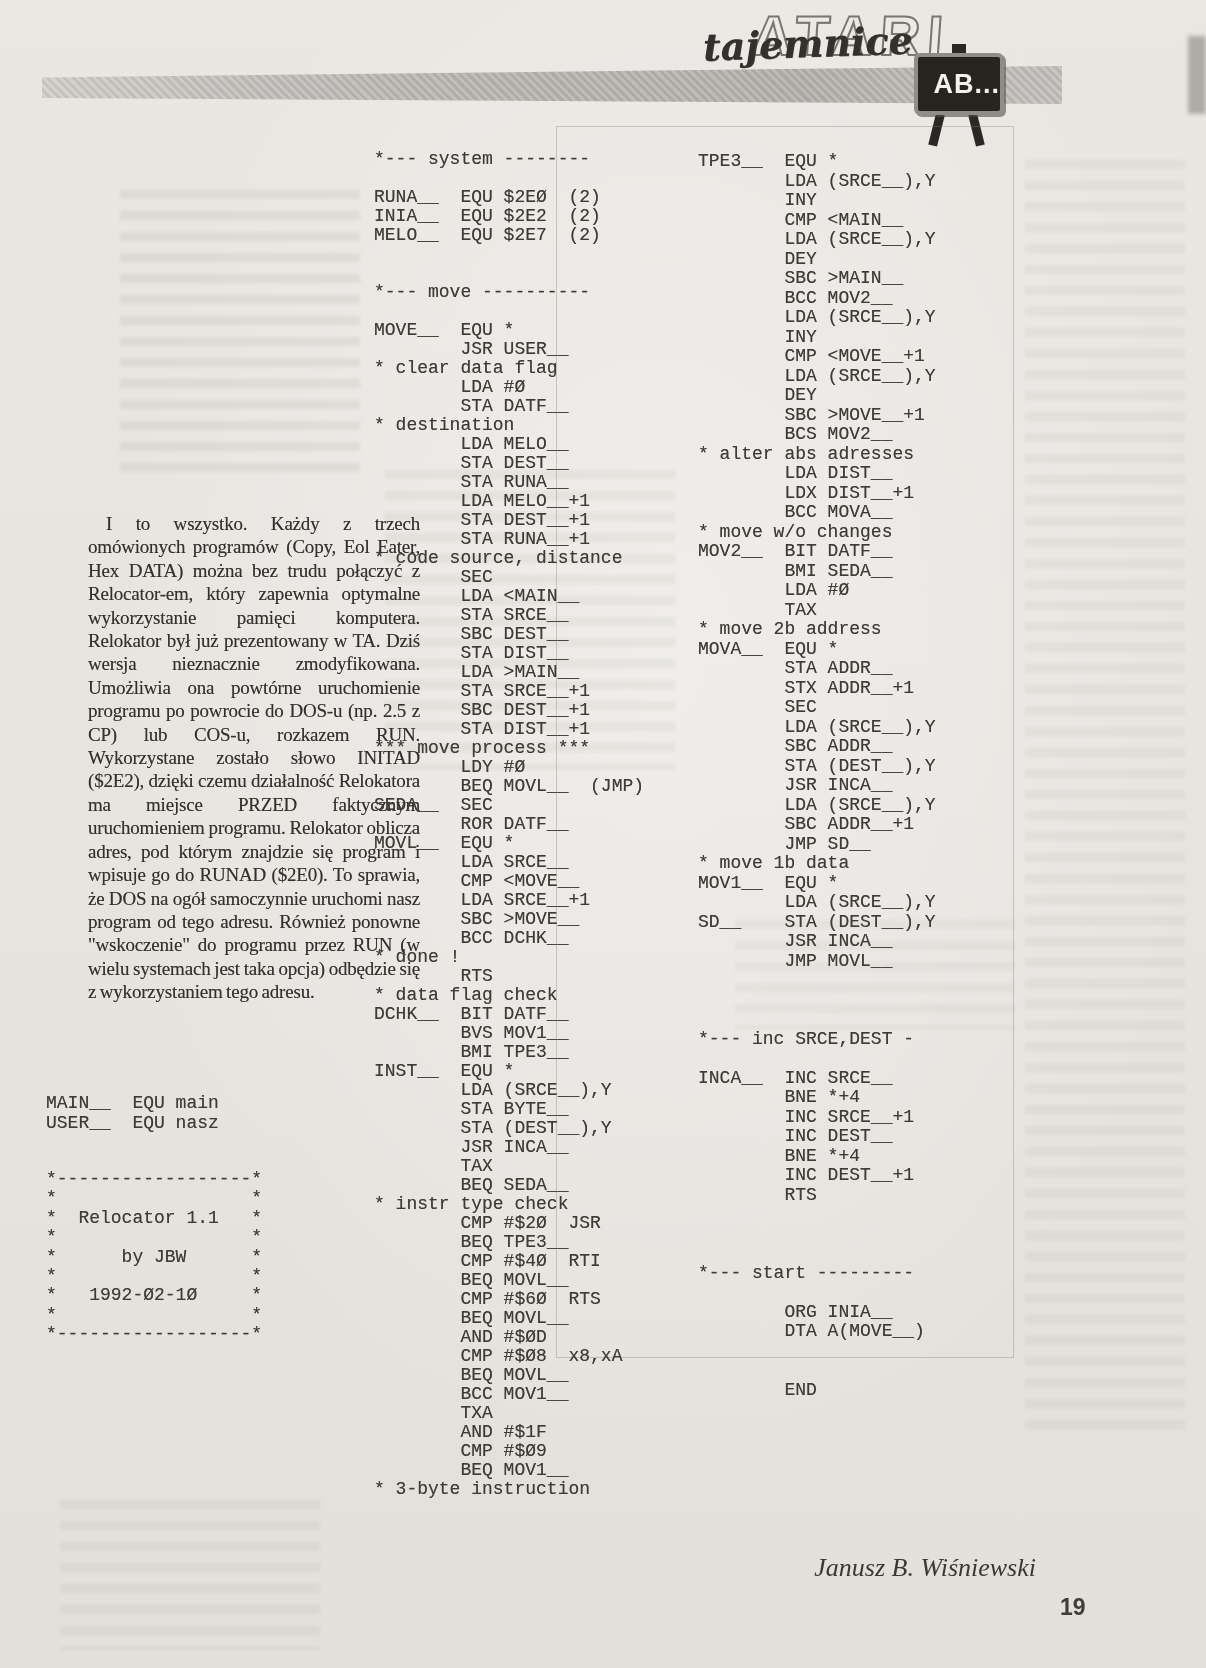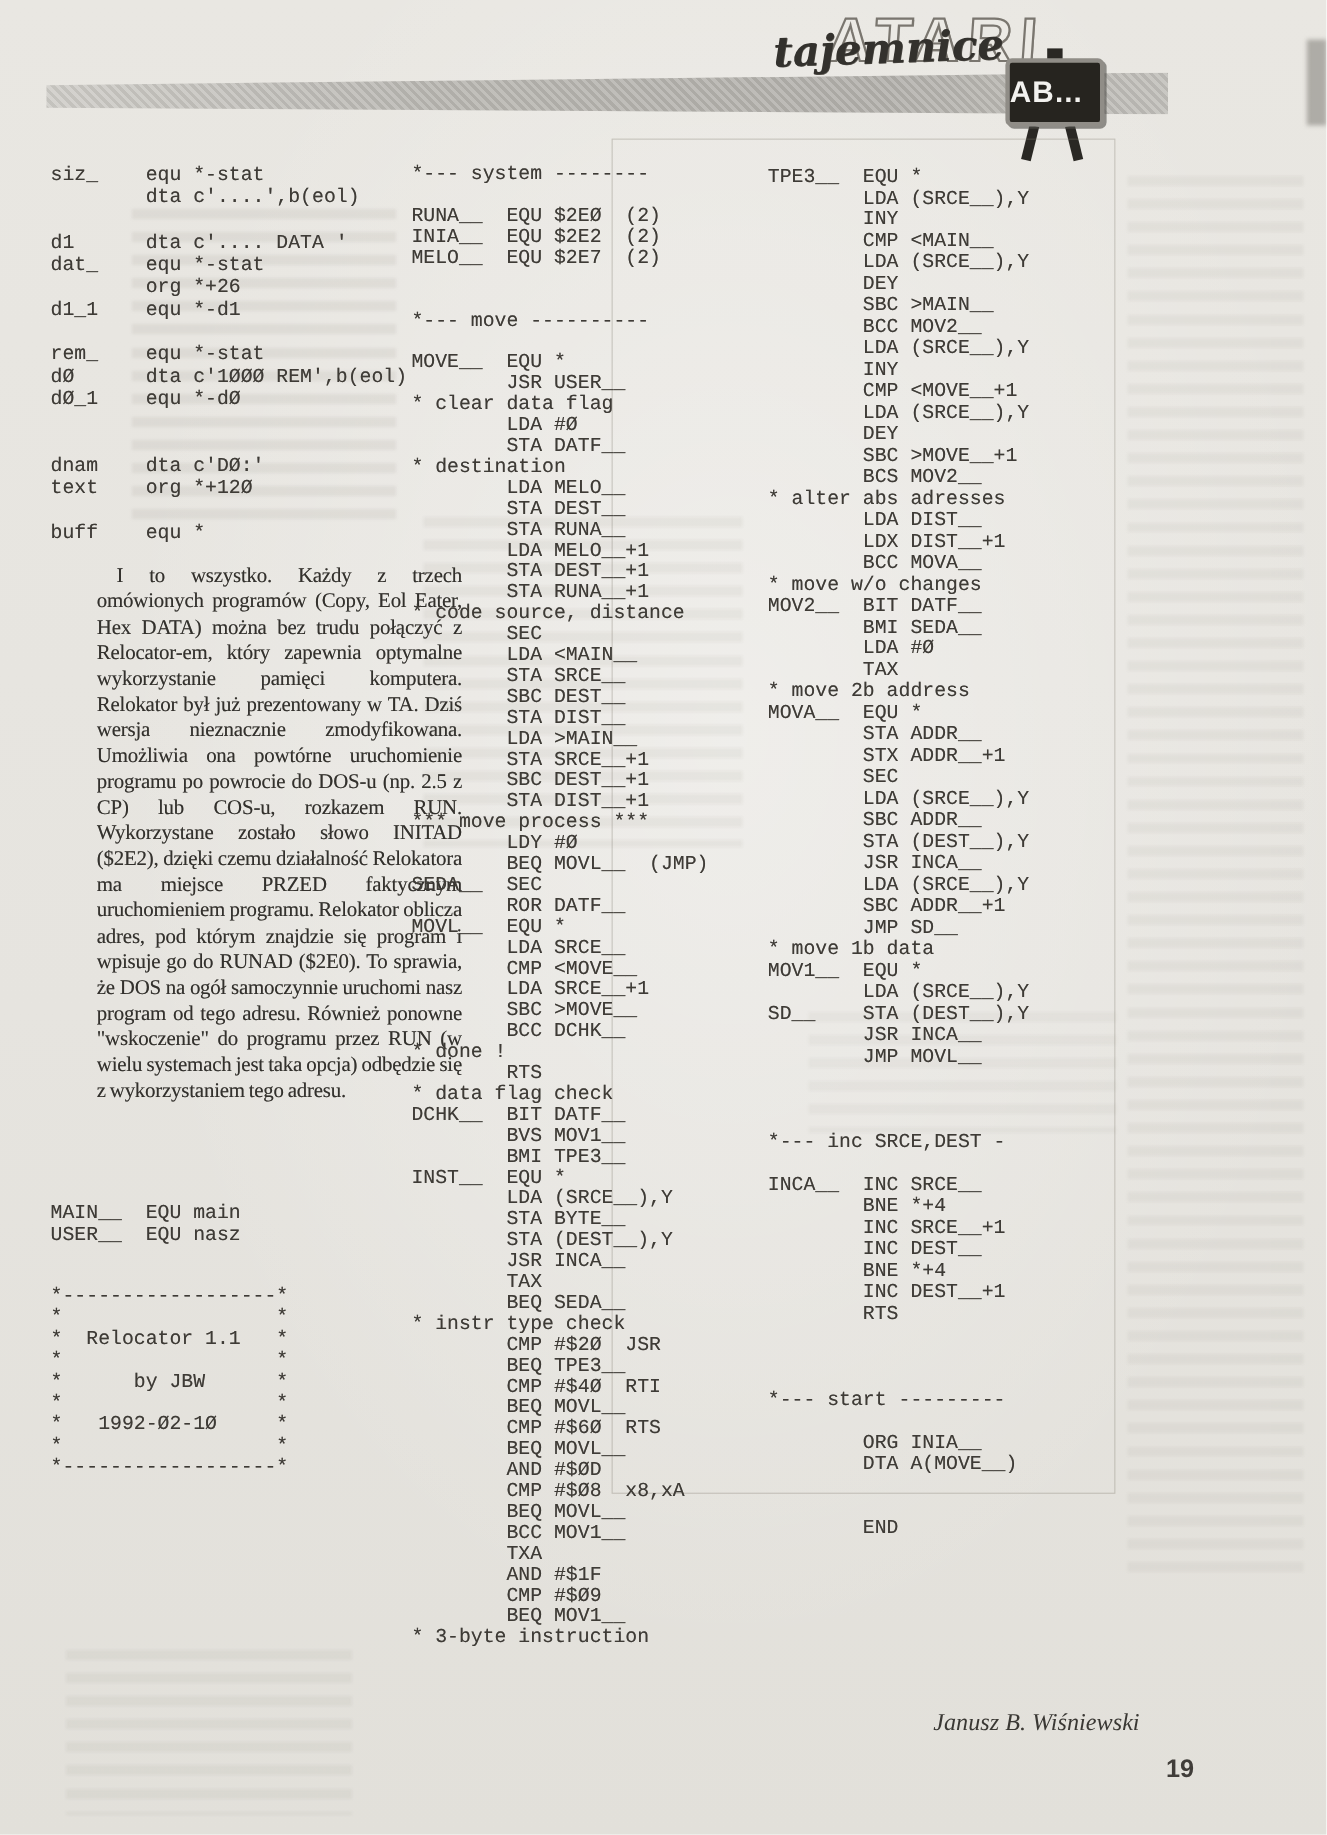--- a/index.html
+++ b/index.html
@@ -39,21 +39,21 @@
     color:#33312d;
     transform:rotate(-2deg);
     text-shadow:0.5px 0.5px 0 #55524c;
   }
   .board{position:absolute;left:910px;top:44px;width:96px;height:96px;}
   .board-knob{position:absolute;left:42px;top:0;width:14px;height:12px;background:#2a2824;}
   .board-face{
     position:absolute;left:4px;top:9px;width:82px;height:54px;
     background:#26241f;border:4px solid #908d87;border-radius:6px;
     box-shadow:2px 2px 0 rgba(80,78,74,0.6);
-    display:flex;align-items:center;justify-content:flex-start;
+    display:flex;align-items:center;justify-content:flex-end;
   }
   .board-face span{
     color:#f2f1ee;font-weight:bold;font-size:27px;letter-spacing:1px;
     font-family:"Liberation Sans", sans-serif;
   }
   .board-leg{position:absolute;width:9px;height:32px;background:#2a2824;top:70px;}
   .board-leg.left{left:22px;transform:rotate(14deg);}
   .board-leg.right{left:62px;transform:rotate(-14deg);}
   
   .frame-box{
@@ -91,21 +91,21 @@
   }
   .prose-closing{
     left:696px;top:1412px;width:344px;
     font-size:19.5px;line-height:26px;
     text-indent:22px;
     letter-spacing:-0.1px;
   }
   .author{
     position:absolute;left:700px;top:1553px;width:336px;
     font-family:"Liberation Serif", serif;
-    font-style:italic;font-size:22px;color:#3a3834;
+    font-style:italic;font-size:26px;color:#3a3834;
     text-align:right;
   }
   .page-number{
     position:absolute;left:1060px;top:1594px;
     font-weight:bold;font-size:23px;color:#403d39;
     font-family:"Liberation Sans", sans-serif;
   }
   
   .ghost{
     position:absolute;
@@ -143,37 +143,20 @@
 
   <div class="frame-box"></div>
 
   <div class="ghost g1"></div>
   <div class="ghost g2"></div>
   <div class="ghost g3"></div>
   <div class="ghost g4"></div>
   <div class="ghost g5"></div>
   <div class="scan-edge"></div>
 
-  <pre class="code c1a">siz_    equ *-stat
-        dta c'....',b(eol)
-
-d1      dta c'.... DATA '
-dat_    equ *-stat
-        org *+26
-d1_1    equ *-d1
-
-rem_    equ *-stat
-dØ      dta c'1ØØØ REM',b(eol)
-dØ_1    equ *-dØ
-
-
-dnam    dta c'DØ:'
-text    org *+12Ø
-
-buff    equ *</pre>
 
   <div class="prose prose-main" lang="pl">I to wszystko. Każdy z trzech omówionych programów (Copy, Eol Eater, Hex DATA) można bez trudu połączyć z Relocator-em, który zapewnia optymalne wykorzystanie pamięci komputera. Relokator był już prezentowany w TA. Dziś wersja nieznacznie zmodyfikowana. Umożliwia ona powtórne uruchomienie programu po powrocie do DOS-u (np. 2.5 z CP) lub COS-u, rozkazem RUN. Wykorzystane zostało słowo INITAD ($2E2), dzięki czemu działalność Relokatora ma miejsce PRZED faktycznym uruchomieniem programu. Relokator oblicza adres, pod którym znajdzie się program i wpisuje go do RUNAD ($2E0). To sprawia, że DOS na ogół samoczynnie uruchomi nasz program od tego adresu. Również ponowne "wskoczenie" do programu przez RUN (w wielu systemach jest taka opcja) odbędzie się z wykorzystaniem tego adresu.</div>
 
   <pre class="code c1b">MAIN__  EQU main
 USER__  EQU nasz</pre>
 
   <pre class="code c1c">*------------------*
 *                  *
 *  Relocator 1.1   *
 *                  *

